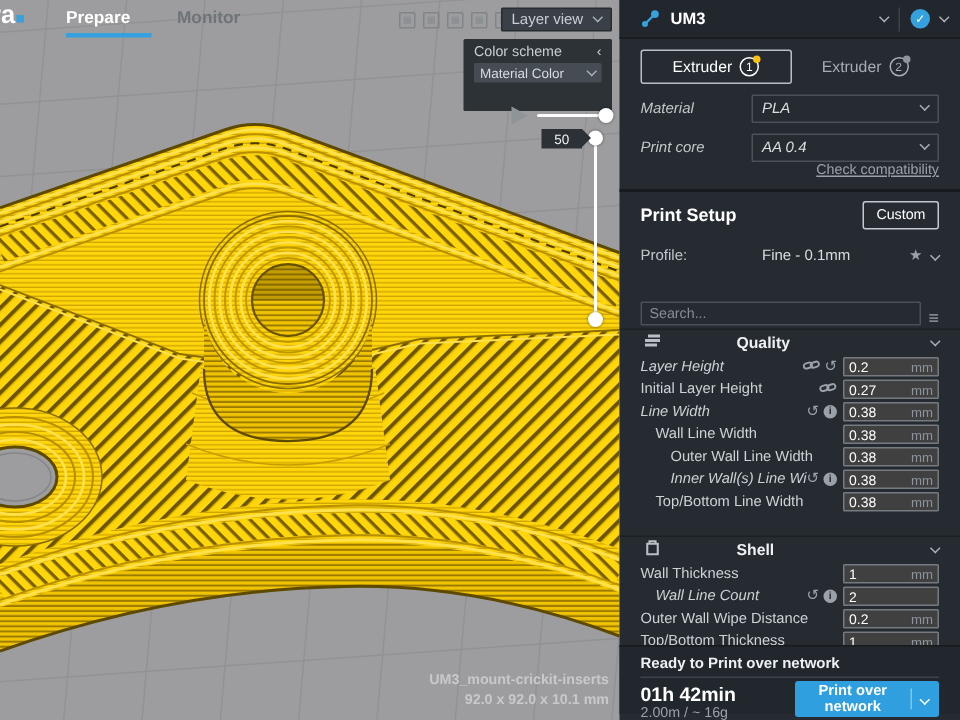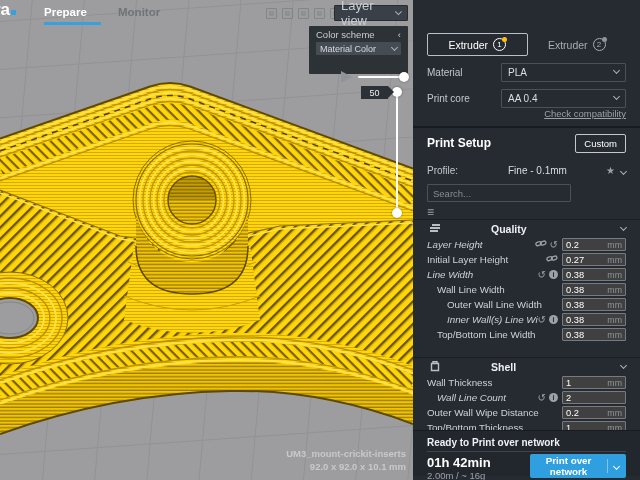--- a/index.html
+++ b/index.html
@@ -15,21 +15,21 @@
   .vp-logo .logo-dot{display:inline-block;width:5px;height:5px;background:#35a1de;margin-left:1px;}
   .vp-tab{position:absolute;top:6px;font-size:11.5px;font-weight:bold;cursor:default;}
   .tab-prepare{left:44px;color:#ffffff;}
   .tab-monitor{left:118px;color:#6f7478;}
   .tab-underline{position:absolute;left:44px;top:22px;width:57px;height:2.5px;background:#35a1de;}
   .vp-toolbar{position:absolute;left:266px;top:8px;display:flex;gap:5px;}
   .vt-icon{width:11px;height:11px;border:1.5px solid #7c8186;border-radius:1px;position:relative;opacity:.85;}
   .vt-icon::after{content:"";position:absolute;left:2px;top:2px;right:2px;bottom:2px;background:#7c8186;opacity:.5;}
   .layerview-dd{position:absolute;left:334px;top:5px;width:74px;height:16px;background:#3a4047;
     border:1px solid #272c31;border-radius:1px;display:flex;align-items:center;padding:0 6px;
-    font-size:13px;color:#c9ced3;justify-content:space-between;}
+    font-size:10px;color:#c9ced3;justify-content:space-between;}
   .colorscheme{position:absolute;left:309px;top:26px;width:99px;height:48px;background:rgba(41,46,52,.97);
     border-radius:1px;padding:3px 7px;}
   .cs-head{display:flex;justify-content:space-between;font-size:9.5px;color:#c9ced3;}
   .cs-dd{margin-top:2px;height:13px;background:#454c54;border-radius:1px;display:flex;align-items:center;
     justify-content:space-between;padding:0 4px;font-size:9px;color:#d6dbe0;}
   .chev{display:inline-block;width:5px;height:5px;border-right:1.4px solid #aab0b6;border-bottom:1.4px solid #aab0b6;
     transform:rotate(45deg);margin-top:-3px;}
   .play-btn{position:absolute;left:341px;top:71px;width:0;height:0;
     border-left:11px solid #8f9499;border-top:6px solid transparent;border-bottom:6px solid transparent;}
   .hslider-line{position:absolute;left:358px;top:76px;width:44px;height:2px;background:#fdfdfd;border-radius:1px;}
@@ -51,36 +51,36 @@
   .machine-name{color:#fff;font-weight:bold;font-size:11px;margin-left:7px;flex:1;}
   .vdiv{width:1px;height:16px;background:#3b424a;margin:0 7px;}
   .check-circle{width:13px;height:13px;border-radius:50%;background:#35a1de;color:#fff;font-size:8px;
     display:flex;align-items:center;justify-content:center;}
   .extruder-tabs{position:absolute;top:33px;left:14px;right:14px;height:23px;display:flex;}
   .ext-tab{flex:1;display:flex;align-items:center;justify-content:center;gap:5px;font-size:10.5px;color:#a6adb3;border-radius:2px;}
   .ext-tab.active{border:1px solid #b9bfc5;color:#fff;}
   .ext-circle{position:relative;width:13px;height:13px;border:1.2px solid currentColor;border-radius:50%;
     font-size:8px;display:flex;align-items:center;justify-content:center;}
   .ext-dot{position:absolute;right:-2px;top:-2px;width:5px;height:5px;border-radius:50%;}
-  .form-row{position:absolute;left:14px;right:14px;height:20px;display:flex;align-items:center;}
+  .form-row{position:absolute;left:14px;right:14px;height:20px;display:flex;align-items:center;font-style:italic;}
   .row-material{top:62px;} .row-printcore{top:88px;}
   .form-label{width:51px;color:#c2c7cc;}
   .dd{flex:1;height:19px;border:1px solid #4a5158;border-radius:1px;display:flex;align-items:center;
     justify-content:space-between;padding:0 6px;color:#d9dee2;margin-left:23px;}
   .check-link{position:absolute;top:108px;right:14px;font-size:9.5px;color:#9ba1a7;text-decoration:underline;}
   .setup-sep{position:absolute;top:126px;left:0;right:0;height:2px;background:#171b1f;}
   .print-setup-row{position:absolute;top:133px;left:14px;right:14px;height:20px;display:flex;align-items:center;}
   .ps-title{font-size:12px;font-weight:bold;color:#fff;flex:1;}
   .toggle-btn{height:19px;display:flex;align-items:center;padding:0 8px;font-size:9.5px;color:#b9bfc5;border-radius:2px;}
   .toggle-btn.active{border:1px solid #c3c9cf;color:#fff;}
   .profile-row{position:absolute;top:160px;left:14px;right:14px;height:20px;display:flex;align-items:center;}
   .profile-label{width:81px;color:#c2c7cc;}
   .profile-value{flex:1;display:flex;align-items:center;justify-content:space-between;color:#d9dee2;}
   .star{color:#9aa1a7;font-size:10px;margin-right:6px;}
-  .search-row{position:absolute;top:184px;left:14px;right:14px;height:33px;display:flex;align-items:flex-start;gap:5px;flex-direction:column;}
+  .search-row{position:absolute;top:184px;left:14px;right:14px;height:33px;display:flex;align-items:flex-end;gap:5px;}
   .search-input{flex:1;height:16px;background:transparent;border:1px solid #4a5158;border-radius:1px;
     color:#d9dee2;font-size:9.5px;padding:0 5px;font-family:"Liberation Sans",sans-serif;outline:none;}
   .search-input::placeholder{color:#868d94;}
   .menu-glyph{color:#9aa1a7;font-size:12px;line-height:10px;}
   .settings-list{position:absolute;top:204px;left:0;right:0;height:226px;overflow:hidden;}
   .sec-header{height:18px;display:flex;align-items:center;padding:0 14px 0 16px;border-top:1px solid #1b2025;margin-top:15px;gap:42px;}
   .sec-title{font-size:10.5px;font-weight:bold;color:#eef1f4;margin-left:8px;flex:1;}
   .srow{height:15px;display:flex;align-items:center;padding:0 14px 0 0;}
   .srow-label{flex:1;color:#cdd2d7;white-space:nowrap;overflow:hidden;font-size:9.8px;}
   .srow-label.it{font-style:italic;}
@@ -233,20 +233,34 @@
         <span>50</span>
       </div>
     <div class="model-meta">
       <div>UM3_mount-crickit-inserts</div>
       <div>92.0 x 92.0 x 10.1 mm</div>
     </div>
   </div>
 
   <div class="panel">
 
+    <div class="machine-row">
+      <svg width="13" height="13" viewBox="0 0 13 13">
+        <line x1="3.5" y1="9.5" x2="9" y2="4" stroke="#35a1de" stroke-width="1.6"></line>
+        <circle cx="3" cy="10" r="2" fill="#35a1de"></circle>
+          <circle cx="9.6" cy="3.4" r="2.6" fill="#35a1de"></circle>
+      </svg>
+      <span class="machine-name">UM3</span>
+      <span class="chev"></span>
+      <span class="vdiv"></span>
+      <span class="check-circle">
+          <span>✓</span>
+        </span>
+      <span class="chev" style="margin-left:7px;"></span>
+    </div>
 
     <div class="extruder-tabs">
       <div class="ext-tab active">
         <span>Extruder</span>
         <span class="ext-circle">
           <span>1</span>
           <span class="ext-dot" id="dot1" style="background: rgb(255, 194, 10);"></span>
         </span>
       </div>
       <div class="ext-tab">

